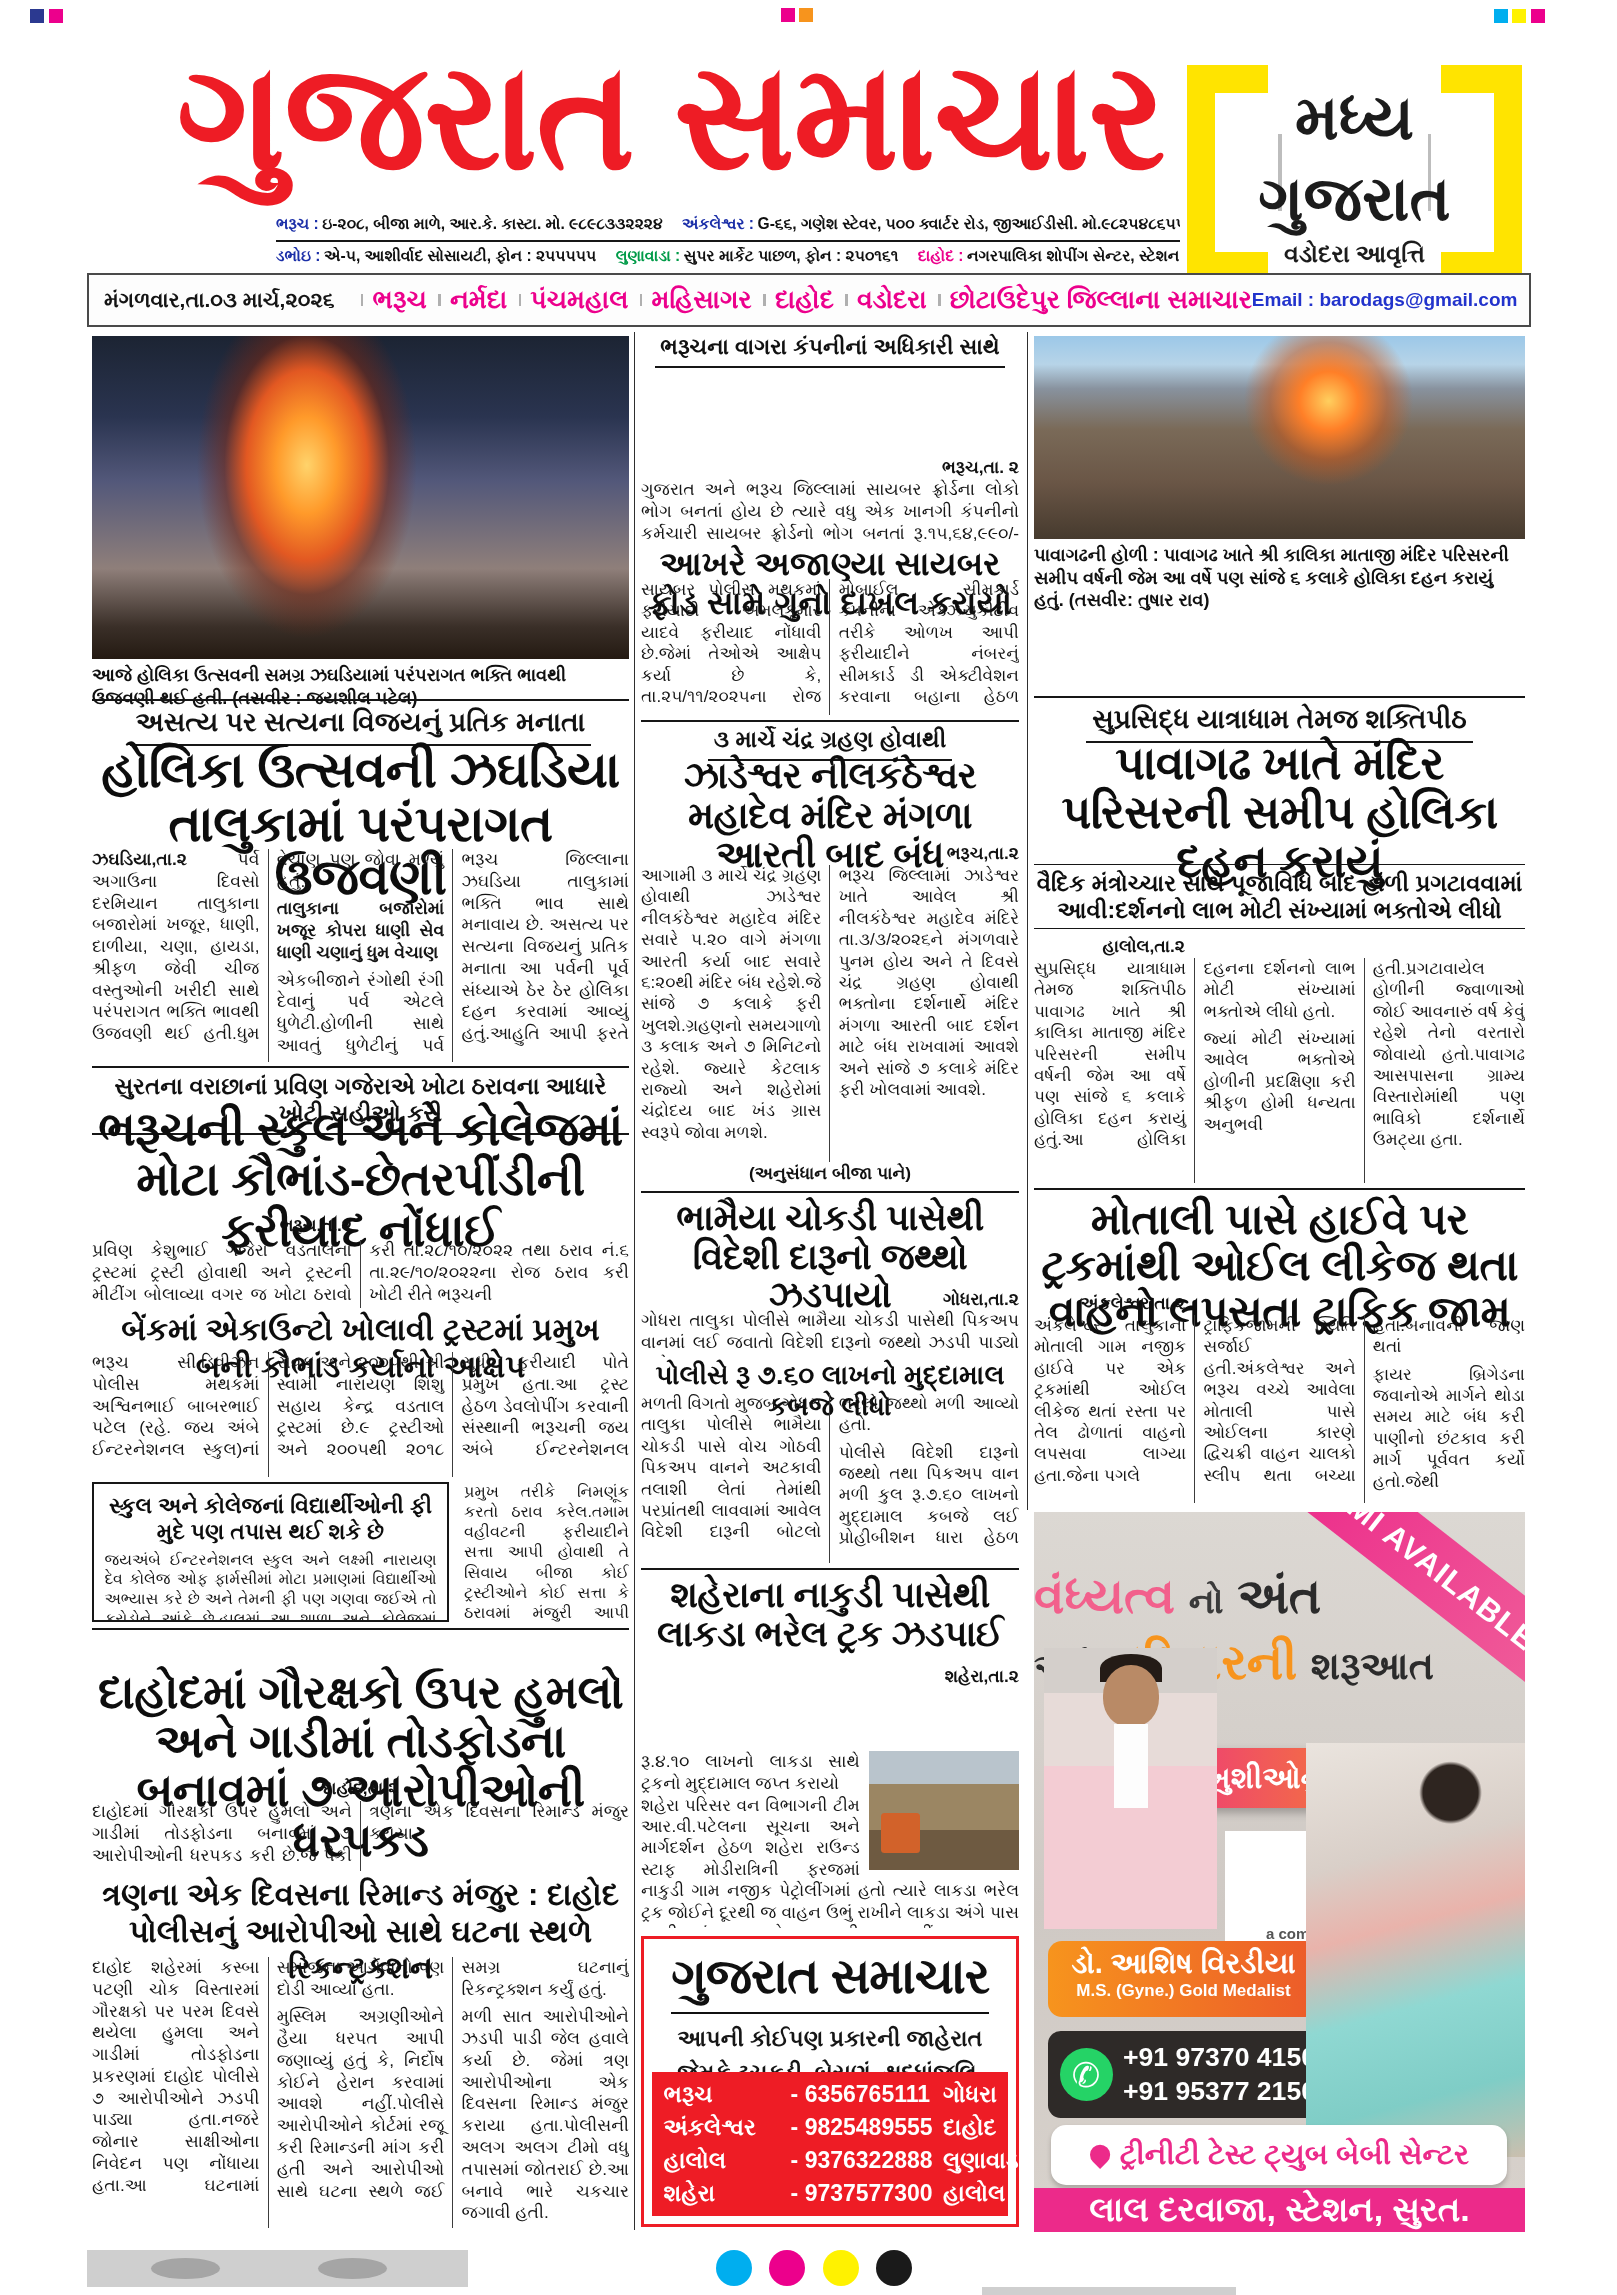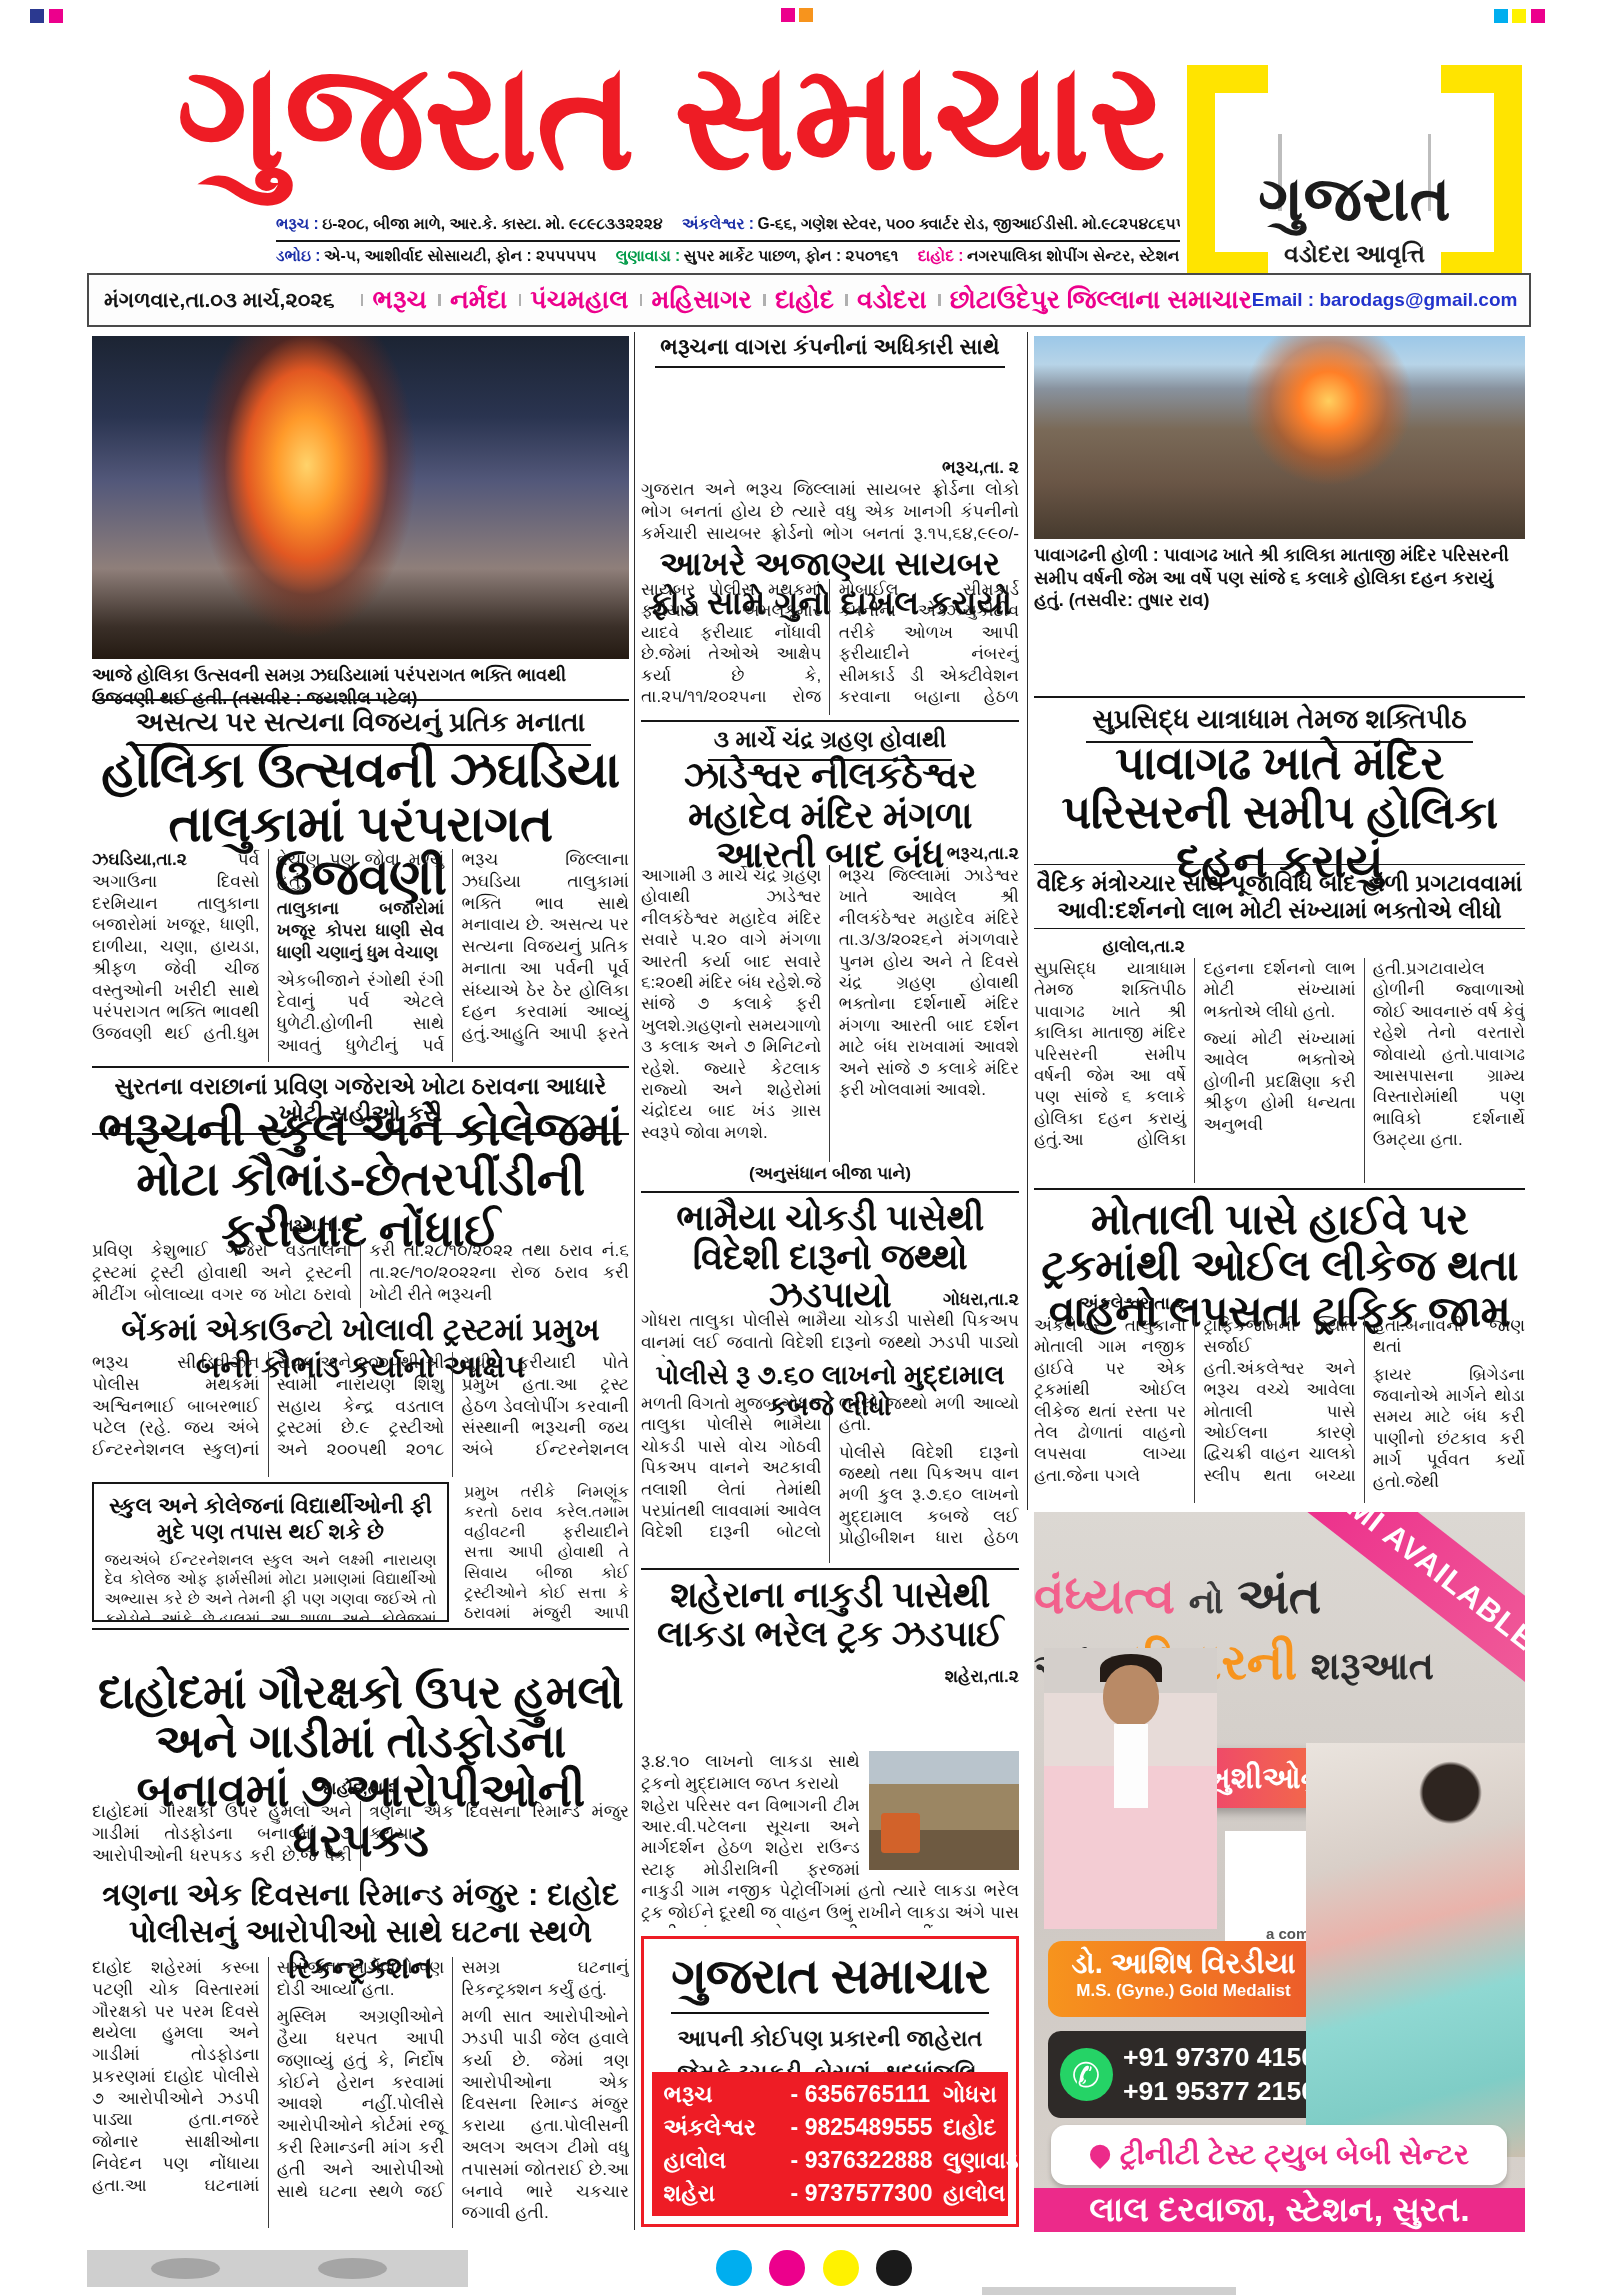--- a/index.html
+++ b/index.html
@@ -90,20 +90,21 @@
   <span class="mark" style="left:1512px;top:9.2px;background:#fff200"></span>
   <span class="mark" style="left:1531px;top:9.2px;background:#ec008c"></span>
 
   <div class="abs mast" style="left:168px;top:42px;width:1005px;height:179px;font-size:149px;">ગુજરાત સમાચાર</div>
 
   <div class="abs edbox" style="left:1187px;top:65px;width:335px;height:215px;">
     <span class="brL"></span>
     <span class="brR"></span>
     <span class="tick" style="left:91px;"></span>
     <span class="tick" style="right:91px;"></span>
+    <div class="edtxt" style="top:22px;font-size:62px;">મધ્ય</div>
     <div class="edtxt" style="top:103px;font-size:62px;">ગુજરાત</div>
     <div class="edtxt" style="top:177px;font-size:24px;font-weight:700;font-family:Liberation Serif, serif;">વડોદરા આવૃત્તિ</div>
   </div>
 
   <div class="abs addr" style="left:276px;top:215px;width:904px;">
     <b style="color:#1b2fa8">ભરૂચ :</b><span>ઇ-૨૦૮, બીજા માળે, આર.કે. કાસ્ટા. મો. ૯૮૯૮૩૩૨૨૨૪</span>
     <b style="color:#1b2fa8">અંકલેશ્વર :</b><span>G-૬૬, ગણેશ સ્ટેવર, ૫૦૦ ક્વાર્ટર રોડ, જીઆઈડીસી. મો.૯૮૨૫૪૮૬૫૫૫</span>
     
   </div>
   <div class="abs rule" style="left:276px;top:240px;width:904px;"></div>

